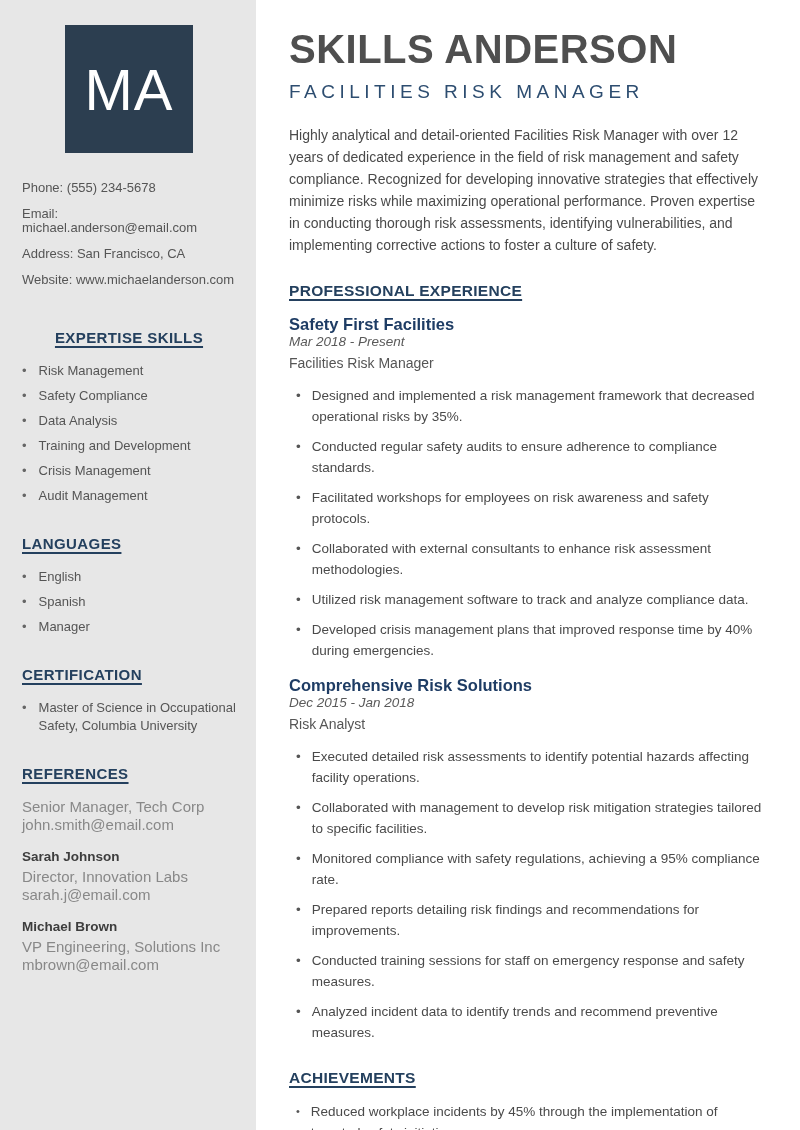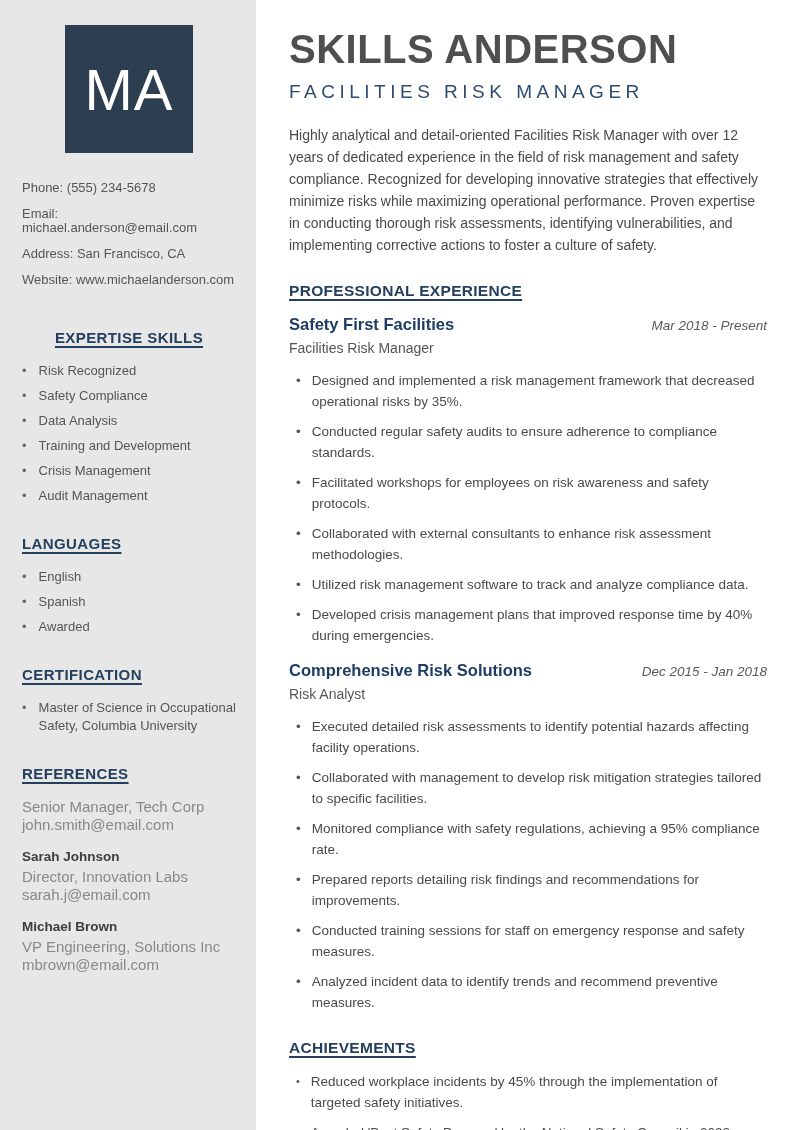--- a/index.html
+++ b/index.html
@@ -80,20 +80,21 @@
     font-size: 15.5px; font-weight: bold; color: #24405e;
     letter-spacing: 0.3px;
     text-decoration: underline;
     text-underline-offset: 3px;
     text-decoration-thickness: 1.5px;
     margin-top: 26px;
   }
   .job-head {
     display: flex; justify-content: space-between; align-items: baseline;
     margin-top: 15px;
+    flex-direction: column;
   }
   .company { font-size: 16.5px; font-weight: bold; color: #1e3c64; }
   .dates { font-size: 13.5px; font-style: italic; color: #5a5a5a; }
   .role { font-size: 14px; color: #555555; margin-top: 6px; }
   ul.bullets { list-style: none; margin-top: 14px; }
   ul.bullets li {
     display: flex; align-items: flex-start;
     font-size: 13.5px; color: #4a4a4a; line-height: 21px;
     margin-bottom: 9px;
   }
@@ -119,33 +120,33 @@
 
     <div class="contact">
       <p>Phone: (555) 234-5678</p>
       <p>Email: michael.anderson@email.com</p>
       <p>Address: San Francisco, CA</p>
       <p>Website: www.michaelanderson.com</p>
     </div>
 
     <h2 class="side-h first">EXPERTISE SKILLS</h2>
     <ul class="side-list">
-      <li>Risk Recognized</li>
+      <li>Risk Management</li>
       <li>Safety Compliance</li>
       <li>Data Analysis</li>
       <li>Training and Development</li>
       <li>Crisis Management</li>
       <li>Audit Management</li>
     </ul>
 
     <h2 class="side-h">LANGUAGES</h2>
     <ul class="side-list">
       <li>English</li>
       <li>Spanish</li>
-      <li>Awarded</li>
+      <li>Manager</li>
     </ul>
 
     <h2 class="side-h">CERTIFICATION</h2>
     <ul class="side-list">
       <li>Master of Science in Occupational Safety, Columbia University</li>
     </ul>
 
     <h2 class="side-h">REFERENCES</h2>
     <div class="ref-entry">
       <div class="ref-role">Senior Manager, Tech Corp</div>

